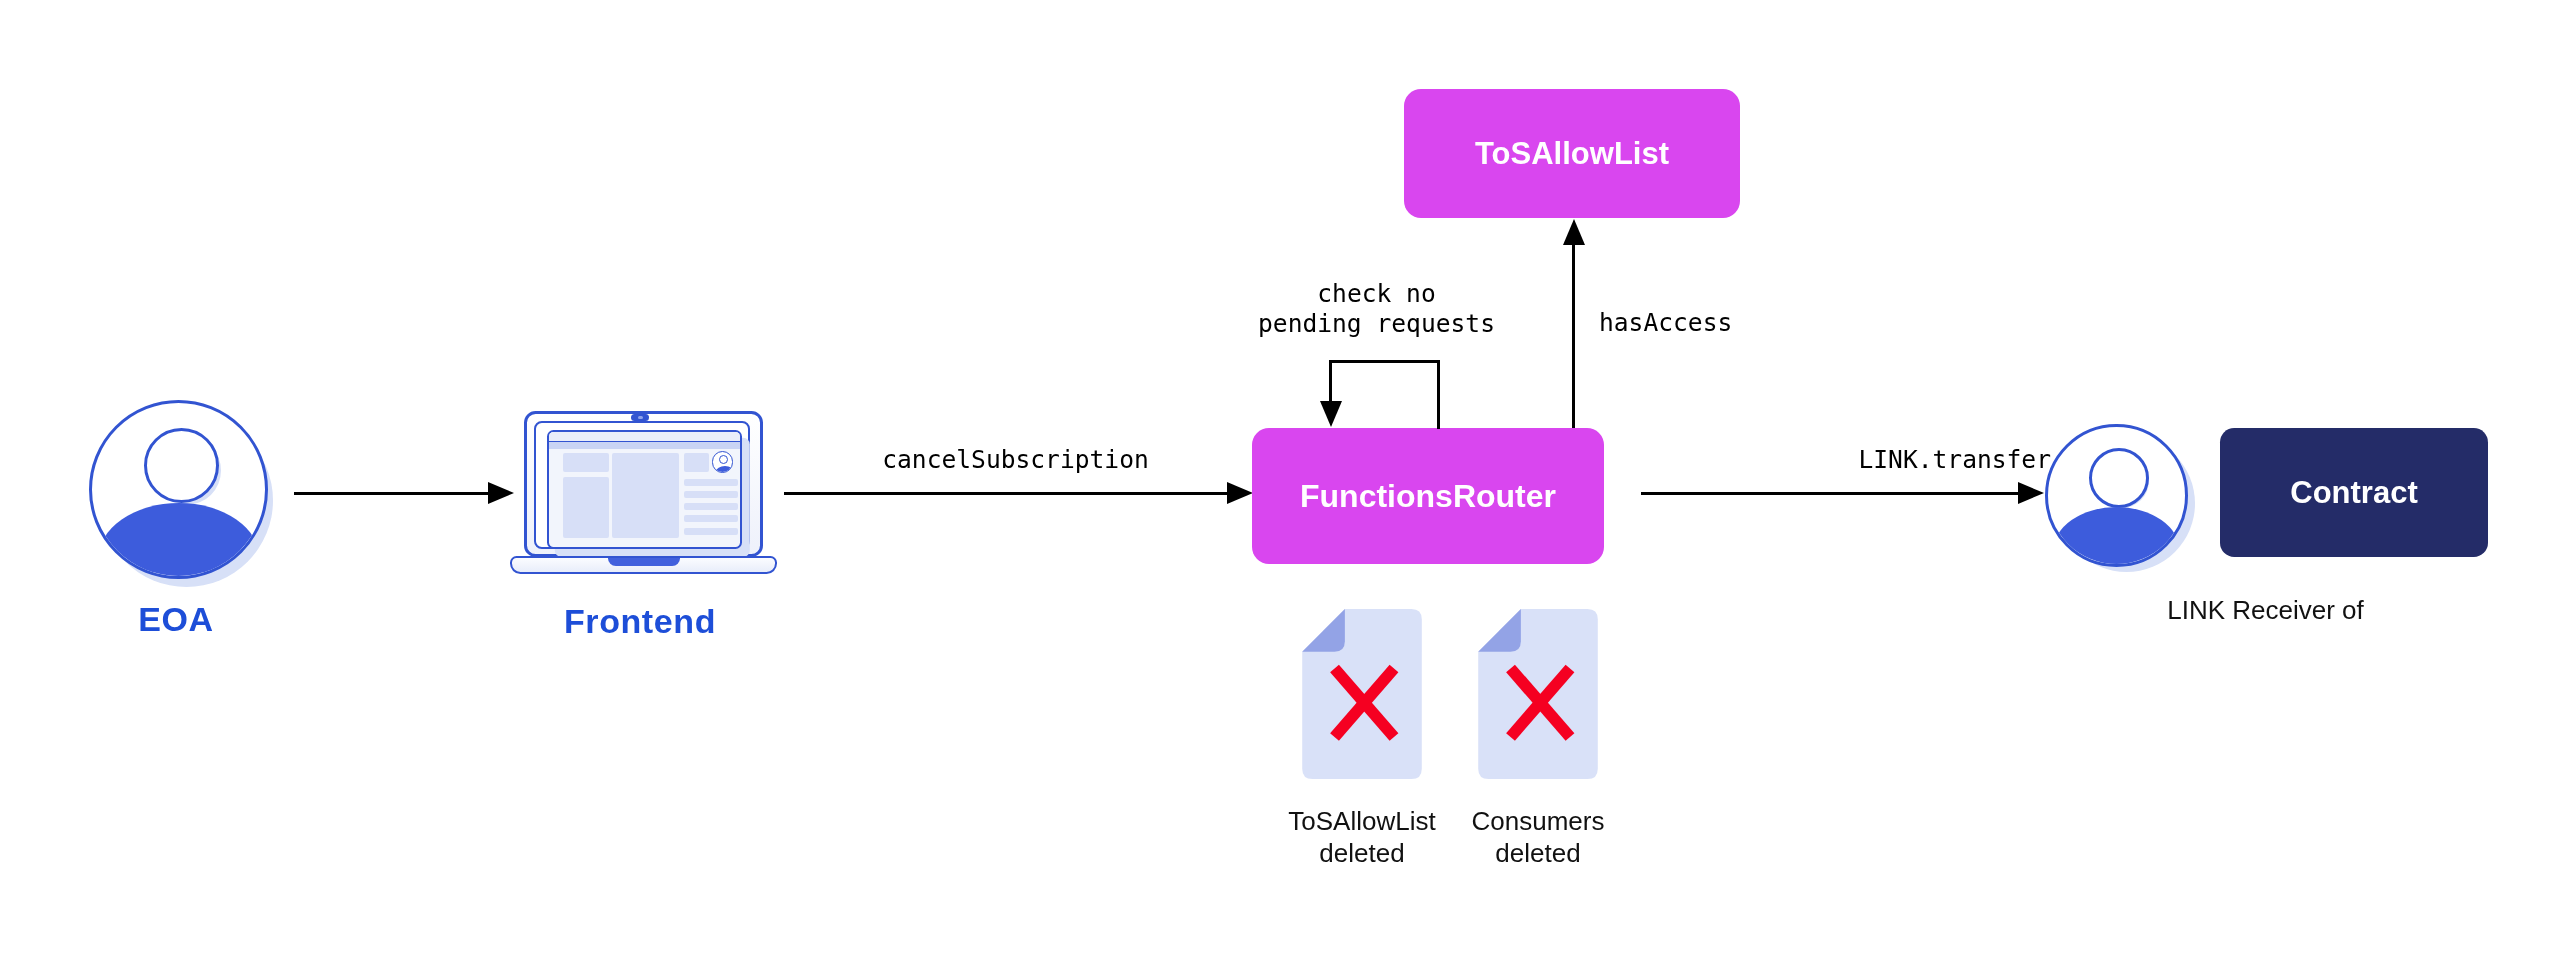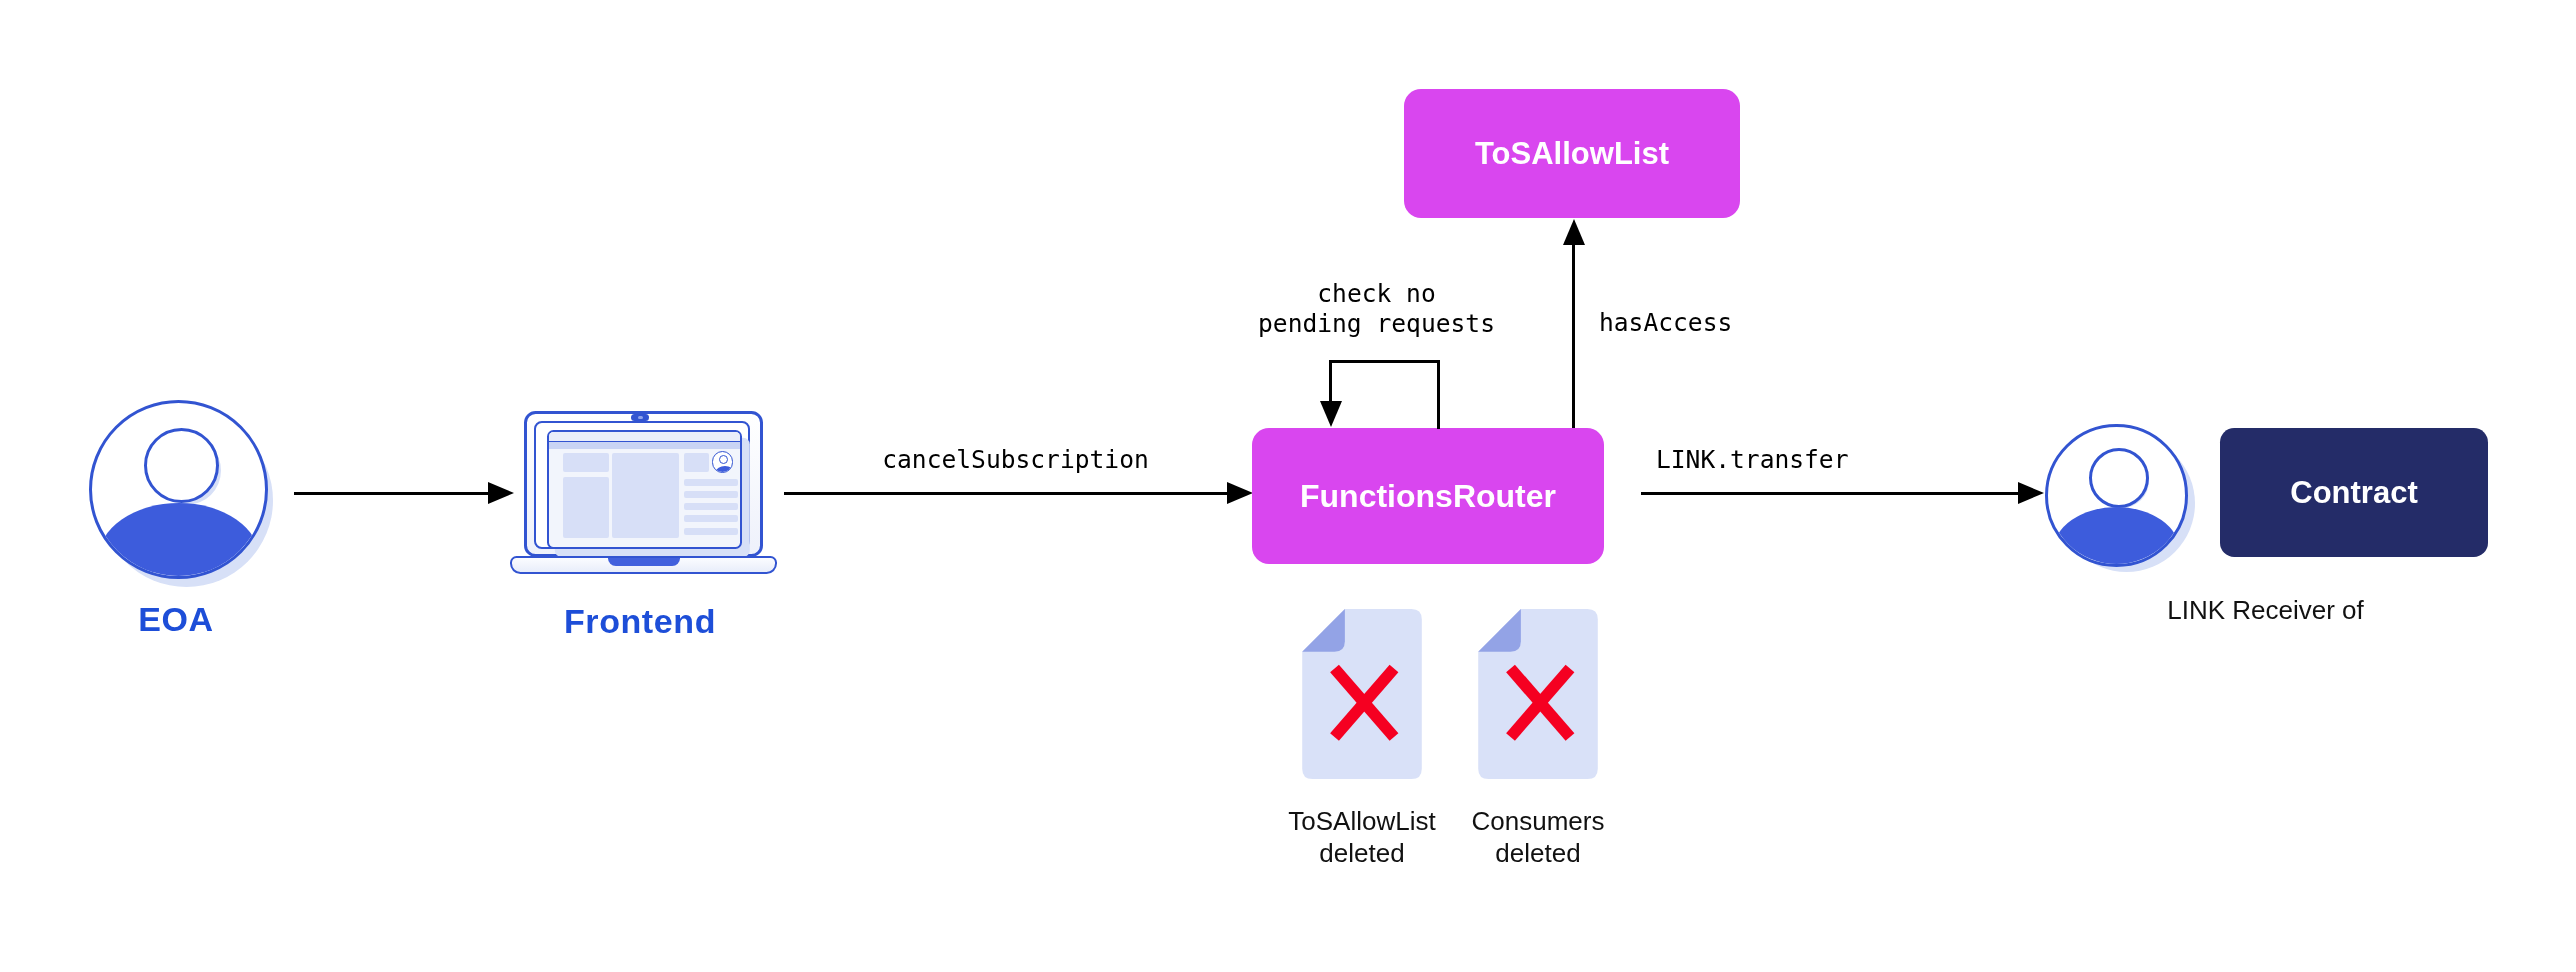--- a/index.html
+++ b/index.html
@@ -103,21 +103,21 @@
   <div class="abs vline" style="left:1437px;top:360px;height:69px;"></div>
 
   <div class="abs vline" style="left:1572px;top:242px;height:186px;"></div>
   <div class="abs ah-up" style="left:1563px;top:219px;"></div>
   <div class="abs mono" style="left:1599px;top:308px;">hasAccess</div>
 
   <div class="abs box box-slate" style="left:1404px;top:89px;width:336px;height:129px;font-size:31px;">
     <span>ToSAllowList</span>
   </div>
 
-  <div class="abs mono" style="left:1656px;top:445px;width:323px;text-align:left;">LINK.transfer</div>
+  <div class="abs mono" style="left:1728px;top:445px;width:323px;text-align:right;">LINK.transfer</div>
   <div class="abs hline" style="left:1641px;top:492px;width:379px;"></div>
   <div class="abs ah-right" style="left:2018px;top:482px;"></div>
 
   <div class="abs avatar-shadow" style="left:2058px;top:435px;width:137px;height:137px;"></div>
   <div class="abs avatar-main" style="left:2045px;top:424px;width:137px;height:137px;">
     <div class="avatar-head-shadow" style="left:47px;top:27px;width:54px;height:54px;"></div>
     <div class="avatar-head" style="left:41px;top:21px;width:54px;height:54px;"></div>
     <div class="avatar-body" style="left:4.5px;top:80px;width:127px;height:89px;"></div>
   </div>
 

